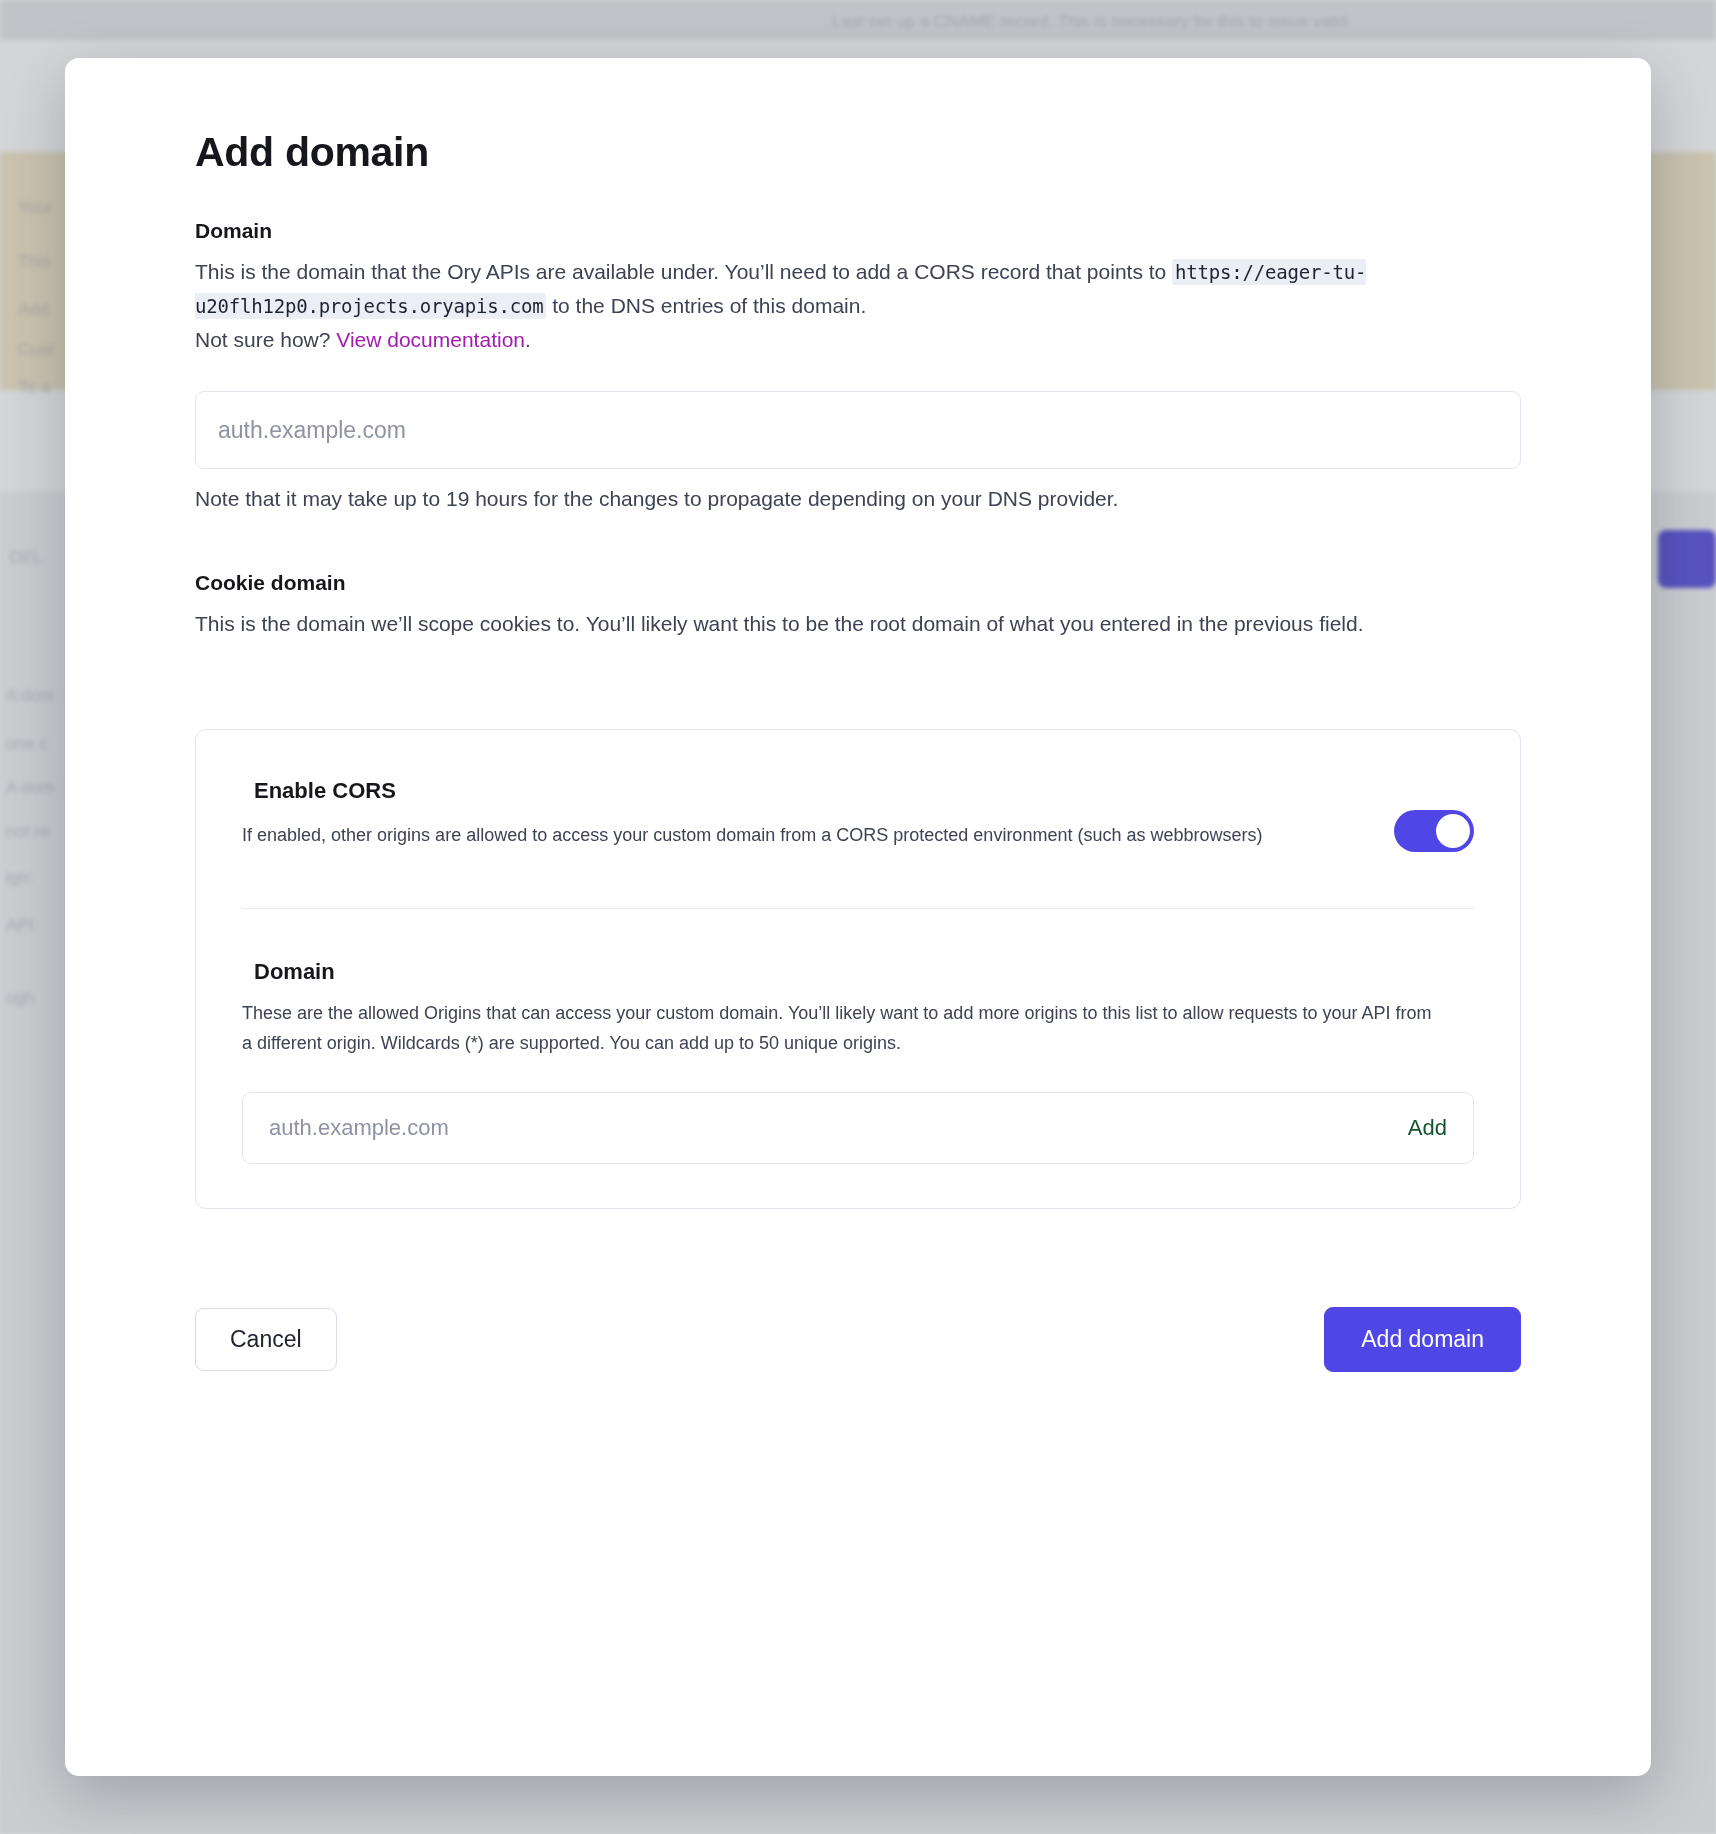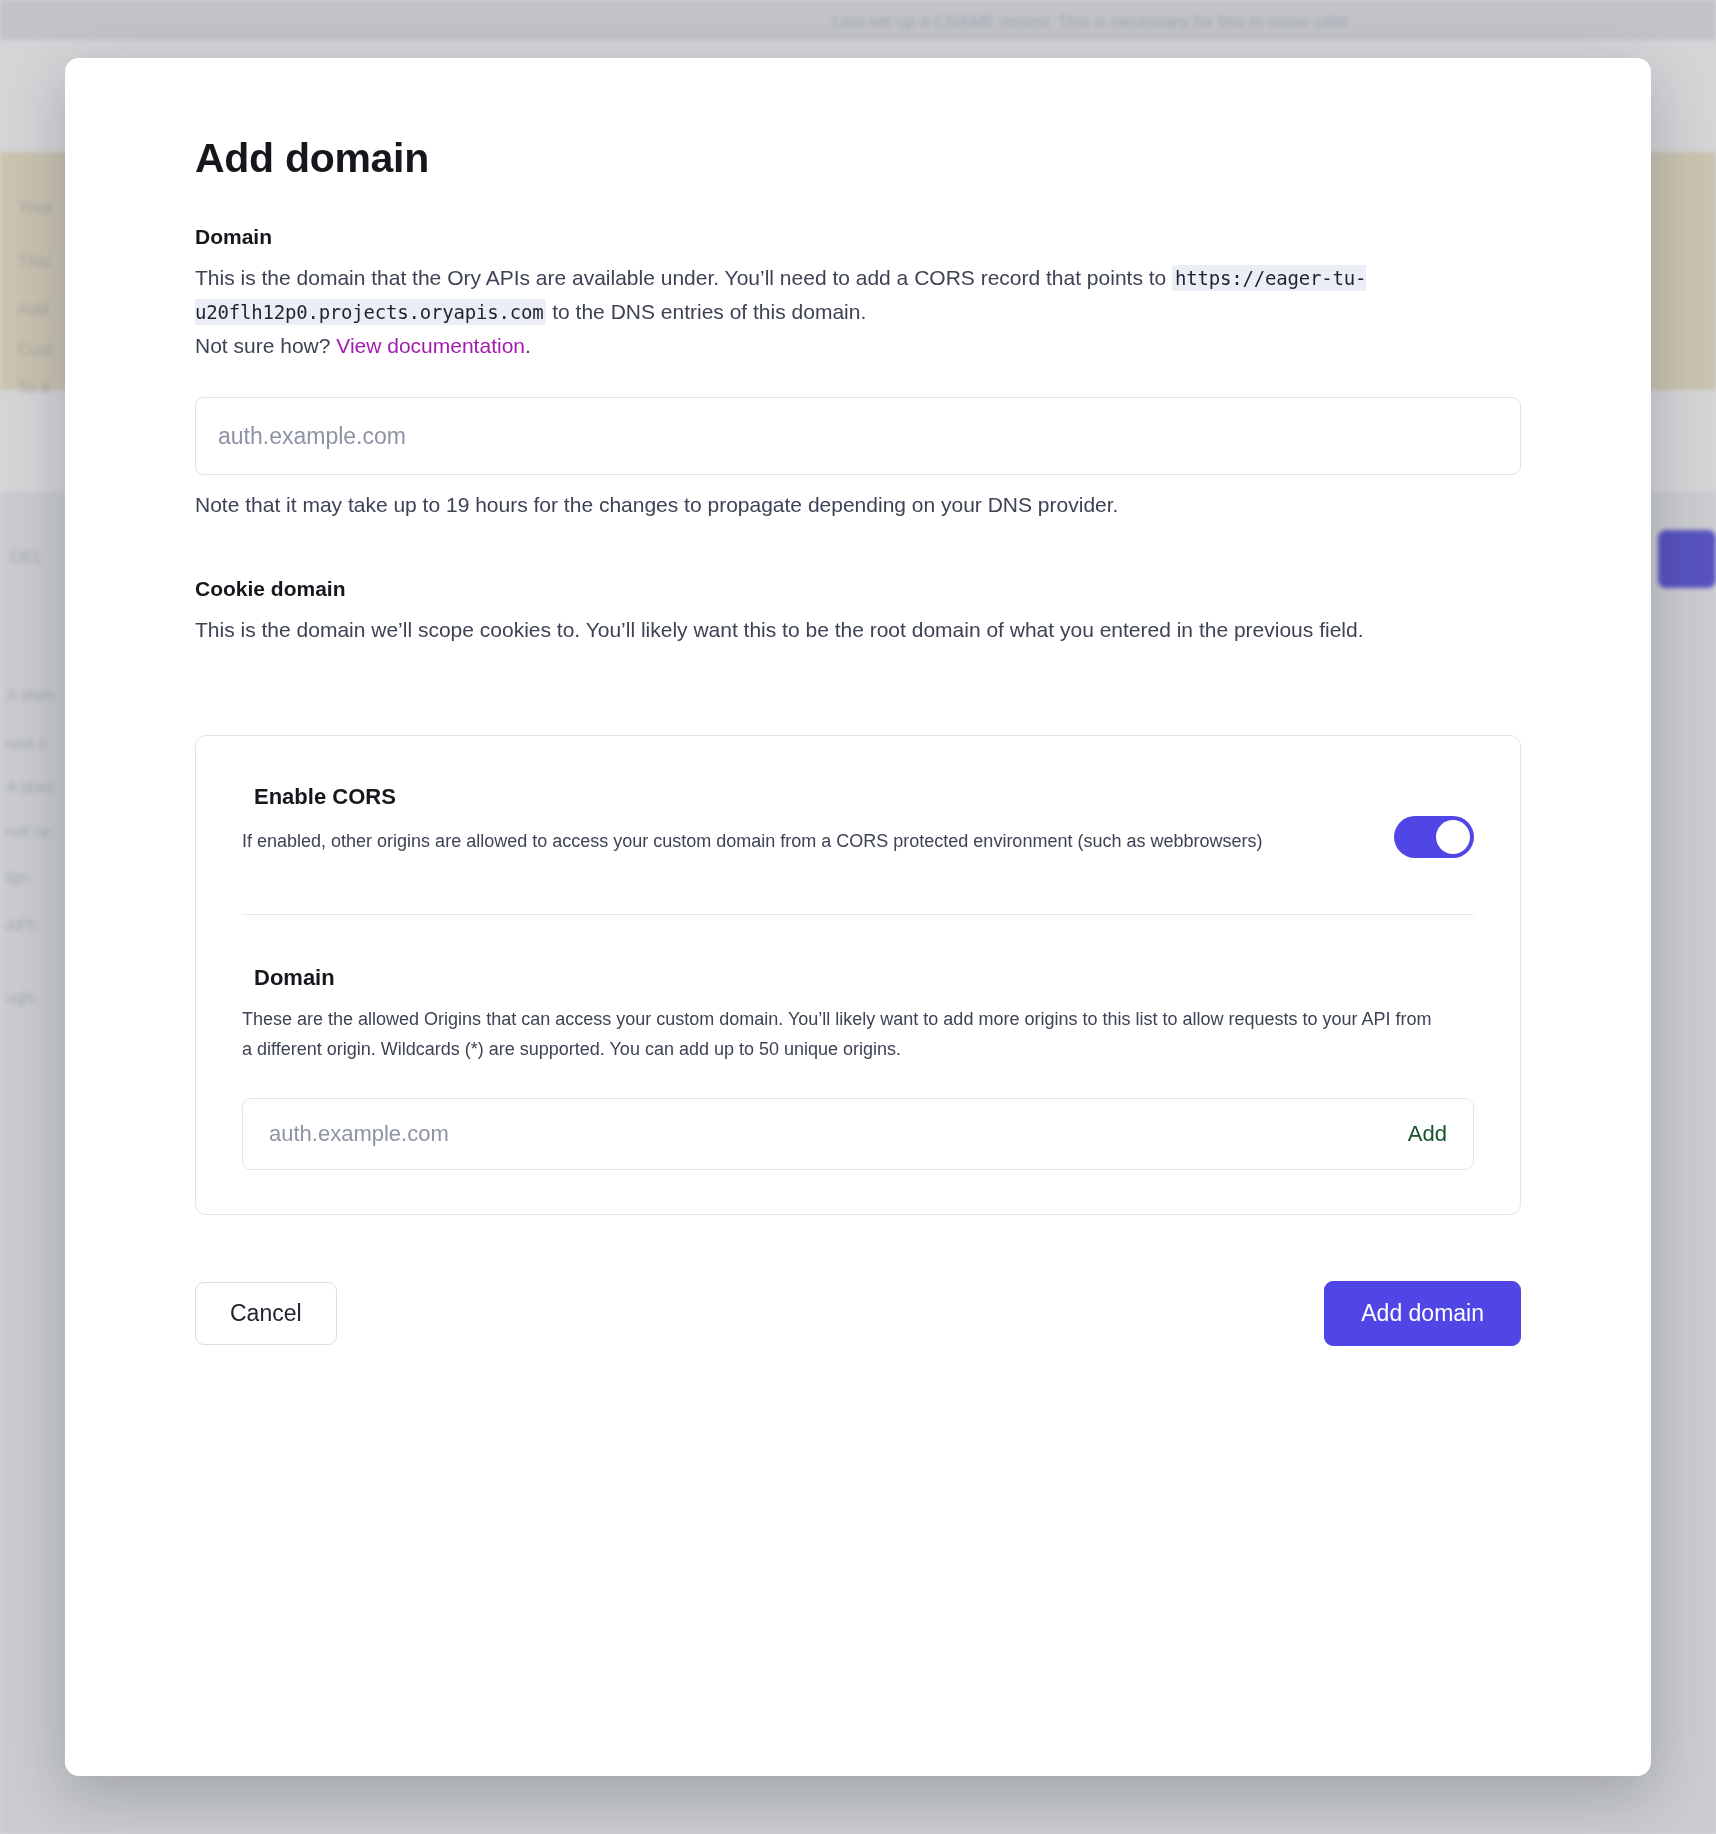--- a/index.html
+++ b/index.html
@@ -61,21 +61,21 @@
   
   #modal {
     position: absolute;
     left: 65px;
     top: 58px;
     width: 1586px;
     height: 1718px;
     background: #ffffff;
     border-radius: 14px;
     box-shadow: 0 18px 60px rgba(10, 14, 30, .22);
-    padding: 14px 130px;
+    padding: 8px 130px;
   }
   .modal-inner {
     padding-top: 62px;
   }
   h1.modal-title {
     font-size: 41px;
     line-height: 1.2;
     font-weight: 700;
     color: #16161d;
     margin: 0 0 42px 0;
@@ -209,20 +209,21 @@
     display: flex;
     justify-content: space-between;
     align-items: center;
     margin-top: 66px;
   }
   .btn {
     font-family: "Liberation Sans", sans-serif;
     cursor: pointer;
     border-radius: 9px;
     font-size: 23px;
+    margin-top: 32px;
   }
   #cancel-btn {
     background: #ffffff;
     border: 1px solid #d9dce6;
     color: #20242f;
     padding: 17px 34px;
   }
   #submit-btn {
     background: #4f46e5;
     border: 1px solid #4f46e5;

